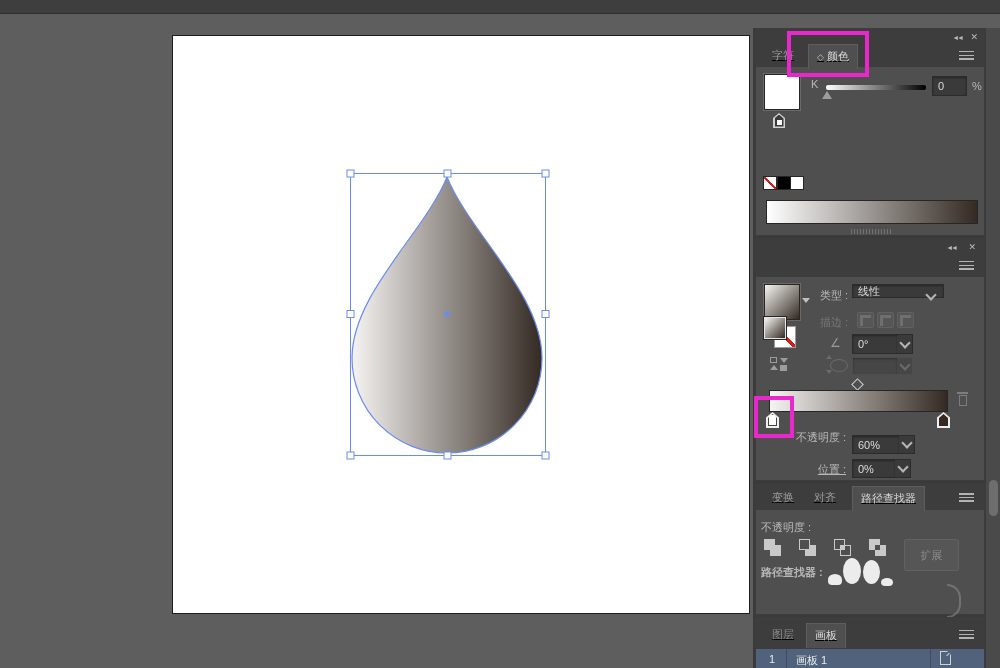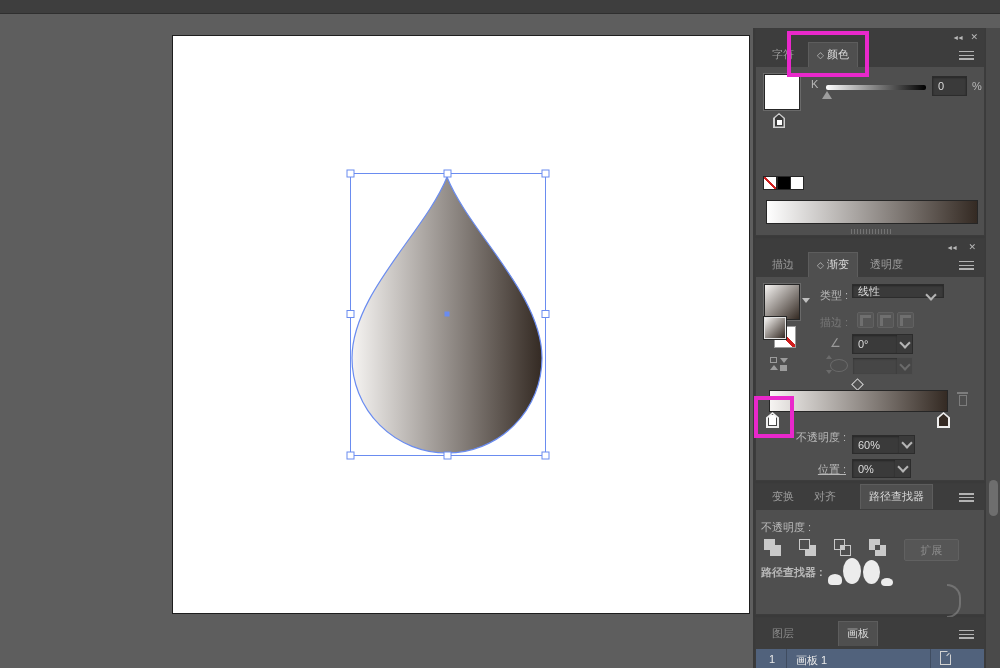--- a/index.html
+++ b/index.html
@@ -10,21 +10,21 @@
   .topbar{left:0;top:0;width:1000px;height:13px;background:#3e3e3e;border-bottom:1px solid #2f2f2f;}
   
   .canvas{left:172px;top:35px;width:576px;height:577px;background:#ffffff;border:1px solid #1e1e1e;}
   
   .dock{left:753px;top:28px;width:247px;height:640px;background:#3a3a3a;}
   .panel{position:absolute;background:#4f4f4f;border:1px solid #3c3c3c;box-sizing:border-box;}
   .panel-head{position:absolute;left:0;top:0;right:0;height:38px;background:#3d3d3d;}
   .titlestrip{position:absolute;left:0;top:0;right:0;height:15px;}
   .winicon{position:absolute;color:#b9b9b9;font-size:9px;line-height:15px;cursor:default;}
   .collapse{letter-spacing:-2px;font-size:7px;}
-  .tabs{position:absolute;left:0;top:15px;right:0;height:23px;display:flex;align-items:flex-end;padding-left:8px;}
+  .tabs{position:absolute;left:0;top:15px;right:0;height:23px;display:flex;align-items:flex-start;padding-left:8px;text-decoration:underline;}
   .tab{font-size:11px;color:#9b9b9b;padding:4px 8px 5px 8px;white-space:nowrap;}
   .tab.active{background:#4f4f4f;border:1px solid #5d5d5d;border-bottom:none;color:#d8d8d8;}
   .tabs-only{top:2px !important;}
   .cycle{font-size:9px;color:#bdbdbd;margin-right:3px;}
   .menu-icon{width:15px;height:11px;background:repeating-linear-gradient(#b3b3b3 0 1.5px,transparent 1.5px 3.6px);}
   .label{font-size:11px;color:#b8b8b8;white-space:nowrap;}
   .label.dis{color:#787878;}
   .field{background:#3a3a3a;border:1px solid #2c2c2c;box-shadow:inset 0 1px 2px rgba(0,0,0,.35);
          color:#dcdcdc;font-size:11px;display:flex;align-items:center;padding:0 5px;box-sizing:border-box;}
   .field.dis{background:#464646;border-color:#4e4e4e;color:#777;}
@@ -123,31 +123,20 @@
 
       <div class="abs gripper" style="left:95px;top:200px;width:42px;height:5px;"></div>
     </div>
 
     <div class="panel" style="left:2px;top:210px;width:230px;height:243px;">
       <div class="panel-head">
         <div class="titlestrip">
           <span class="winicon collapse" style="right:28px;top:1px;">◄◄</span>
           <span class="winicon" style="right:8px;top:1px;">✕</span>
         </div>
-        <div class="tabs">
-          <div class="tab">
-            <span>描边</span>
-          </div>
-          <div class="tab active" style="margin-left:6px;">
-            <span class="cycle">◇</span><span>渐变</span>
-          </div>
-          <div class="tab" style="margin-left:4px;">
-            <span>透明度</span>
-          </div>
-        </div>
         <div class="abs menu-icon" style="right:10px;top:22px;"></div>
       </div>
 
       <div class="abs swatch-border" style="left:8px;top:45px;width:34px;height:34px;background:linear-gradient(135deg,var(--gradient-from,#f6f4f2),var(--gradient-to,#342a23));"></div>
       <div class="abs tri-dn" style="left:46px;top:59px;"></div>
 
       <span class="abs label" style="left:56px;top:49px;width:36px;text-align:right;">类型 :</span>
       <div class="abs field" style="left:96px;top:45px;width:92px;height:14px;">
         <span>线性</span>
         <div class="chev" style="position:absolute;right:8px;top:9px;"></div>
@@ -225,21 +214,21 @@
 
     <div class="panel" style="left:2px;top:455px;width:230px;height:132px;">
       <div class="panel-head" style="height:26px;">
         <div class="tabs tabs-only">
           <div class="tab">
             <span>变换</span>
           </div>
           <div class="tab" style="margin-left:4px;">
             <span>对齐</span>
           </div>
-          <div class="tab active" style="margin-left:16px;">
+          <div class="tab active" style="margin-left:8px;">
             <span>路径查找器</span>
           </div>
         </div>
         <div class="abs menu-icon" style="right:10px;top:9px;"></div>
       </div>
 
       <span class="abs label" style="left:5px;top:36px;">不透明度 :</span>
 
       <div class="abs" style="left:8px;top:55px;width:18px;height:18px;">
         <div class="sqicon" style="left:0;top:0;width:11px;height:11px;background:#c9c9c9;"></div>
@@ -253,39 +242,39 @@
         <div class="sqicon" style="left:0;top:0;width:11px;height:11px;border:1.5px solid #c9c9c9;"></div>
         <div class="sqicon" style="left:6px;top:6px;width:11px;height:11px;border:1.5px solid #c9c9c9;"></div>
         <div class="sqicon" style="left:6px;top:6px;width:5px;height:5px;background:#c9c9c9;"></div>
       </div>
       <div class="abs" style="left:113px;top:55px;width:18px;height:18px;">
         <div class="sqicon" style="left:0;top:0;width:11px;height:11px;background:#c9c9c9;"></div>
         <div class="sqicon" style="left:6px;top:6px;width:11px;height:11px;background:#c9c9c9;"></div>
         <div class="sqicon" style="left:6px;top:6px;width:5px;height:5px;background:#4f4f4f;"></div>
       </div>
 
-      <div class="abs btn" style="left:148px;top:55px;width:55px;height:22px;">
+      <div class="abs btn" style="left:148px;top:55px;width:55px;height:32px;">
         <span>扩展</span>
       </div>
 
       <span class="abs label" style="left:5px;top:81px;font-weight:bold;">路径查找器 :</span>
 
       <div class="abs" style="left:72px;top:74px;width:70px;height:32px;">
         <div style="position:absolute;left:0;top:16px;width:14px;height:11px;background:#ececec;border-radius:50% 50% 4px 4px;"></div>
         <div style="position:absolute;left:15px;top:0;width:18px;height:26px;background:#ececec;border-radius:50%;"></div>
         <div style="position:absolute;left:35px;top:2px;width:17px;height:24px;background:#ececec;border-radius:50%;"></div>
         <div style="position:absolute;left:53px;top:20px;width:12px;height:8px;background:#ececec;border-radius:50% 50% 4px 4px;"></div>
       </div>
 
       <div class="abs" style="left:191px;top:100px;width:12px;height:30px;border:2px solid #8f8f8f;border-left:none;border-radius:0 14px 14px 0;opacity:.55;"></div>
     </div>
 
     <div class="panel" style="left:2px;top:589px;width:230px;height:51px;">
       <div class="panel-head" style="height:31px;">
-        <div class="tabs tabs-only" style="top:5px !important;gap:32px;">
+        <div class="tabs tabs-only" style="top:5px !important;">
           <div class="tab" style="color:#8a8a8a;">
             <span>图层</span>
           </div>
           <div class="tab active" style="margin-left:4px;">
             <span>画板</span>
           </div>
         </div>
         <div class="abs menu-icon" style="right:10px;top:12px;"></div>
       </div>
 

